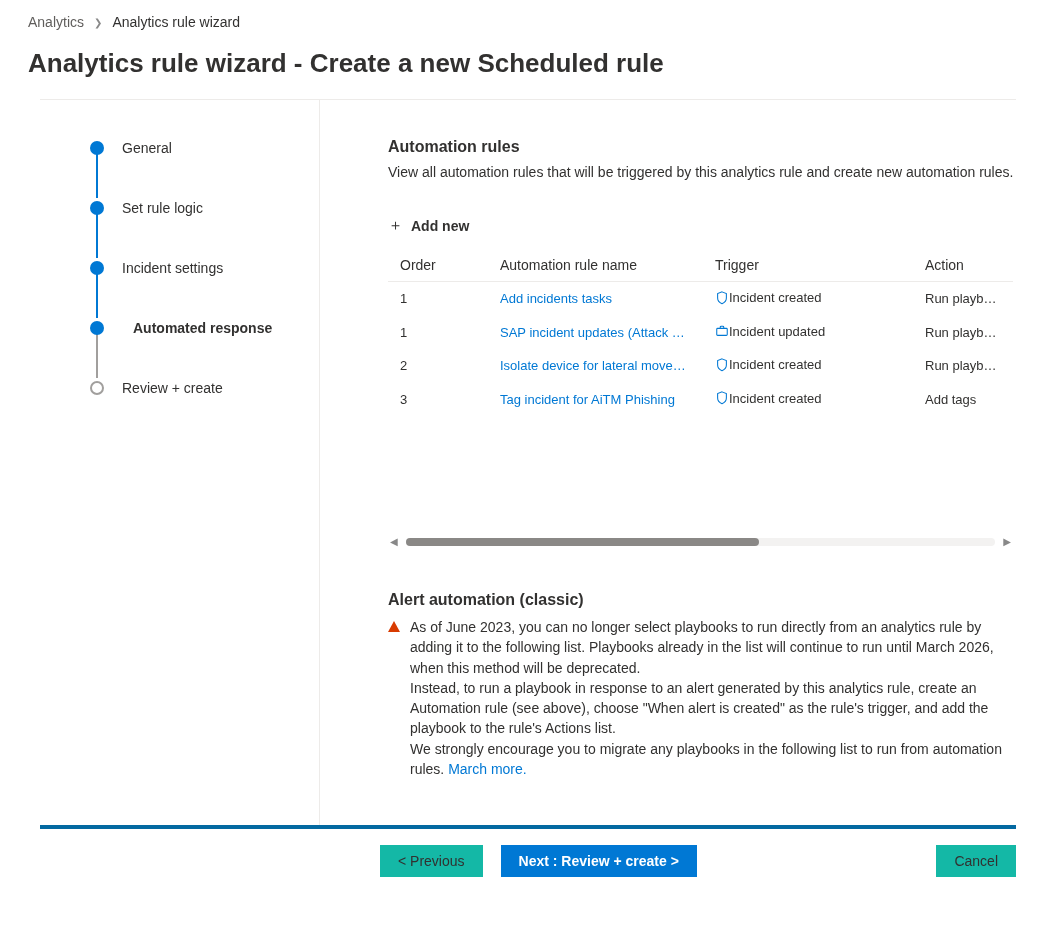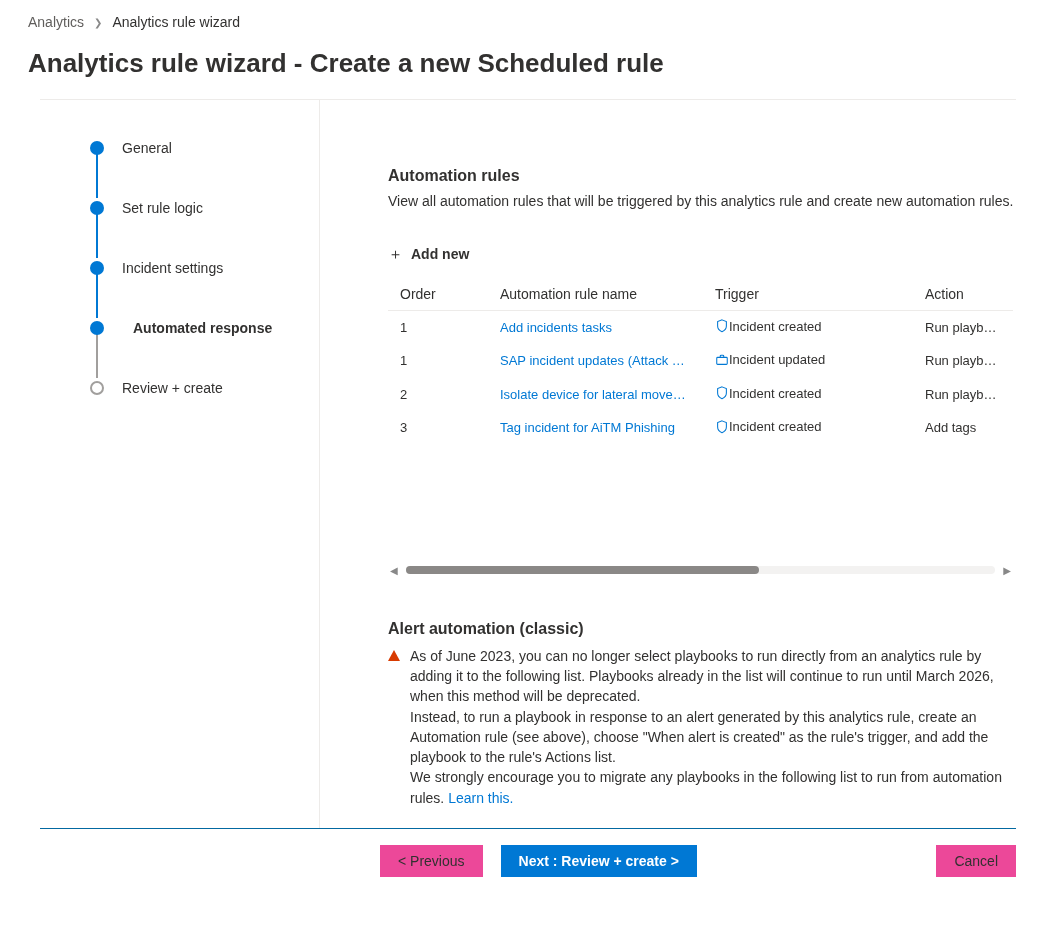--- a/index.html
+++ b/index.html
@@ -23,21 +23,21 @@
   .breadcrumb .current { color: #323130; }
   .chevron { color: #888; font-size: 10px; }
   .page-title {
     font-size: 26px;
     font-weight: 600;
     padding: 8px 28px 20px;
     color: #323130;
   }
   .content-wrap {
     border-top: 1px solid #edebe9;
-    border-bottom: 1px solid #0369a1;
+    border-bottom: 4px solid #0369a1;
     margin: 0 40px 0 40px;
     display: flex;
     height: 730px;
   }
   .stepper {
     width: 280px;
     border-right: 1px solid #edebe9;
     padding: 40px 20px 20px 50px;
   }
   .step {
@@ -73,21 +73,20 @@
     height: 44px;
     background: #0078d4;
   }
   .step.pending-line .line { background: #a19f9d; }
   .main {
     flex: 1;
     padding: 38px 0 20px 68px;
     overflow: hidden;
     display: flex;
     flex-direction: column;
-    justify-content: flex-end;
   }
   .section-title {
     font-size: 16px;
     font-weight: 600;
     margin-bottom: 8px;
   }
   .section-desc {
     font-size: 14px;
     color: #323130;
     margin-bottom: 36px;
@@ -185,21 +184,21 @@
   }
   .footer-spacer-left { width: 322px; }
   .btn {
     padding: 8px 18px;
     font-size: 14px;
     border: none;
     cursor: pointer;
     font-family: inherit;
   }
   .btn-secondary {
-    background: #ec4899;
+    background: #14b8a6;
     color: #323130;
   }
   .btn-primary {
     background: #0078d4;
     color: #ffffff;
     font-weight: 700;
   }
   .footer .spacer { flex: 1; }
 </style>
 </head>
@@ -332,21 +331,21 @@
       <span class="arrow">▶</span>
     </div>
 
     <div class="section2">
       <div class="section-title">Alert automation (classic)</div>
       <div class="warn-row">
         <div class="warn-icon"></div>
         <div class="warn-text">
           <span>As of June 2023, you can no longer select playbooks to run directly from an analytics rule by adding it to the following list. Playbooks already in the list will continue to run until March 2026, when this method will be deprecated.</span><br>
           <span>Instead, to run a playbook in response to an alert generated by this analytics rule, create an Automation rule (see above), choose "When alert is created" as the rule's trigger, and add the playbook to the rule's Actions list.</span><br>
-          <span>We strongly encourage you to migrate any playbooks in the following list to run from automation rules. </span><span class="link">Learn this.</span>
+          <span>We strongly encourage you to migrate any playbooks in the following list to run from automation rules. </span><span class="link">March more.</span>
         </div>
       </div>
     </div>
 
   </div>
 </div>
 
 <div class="footer">
   <div class="footer-spacer-left"></div>
   <button class="btn btn-secondary">&lt; Previous</button>

